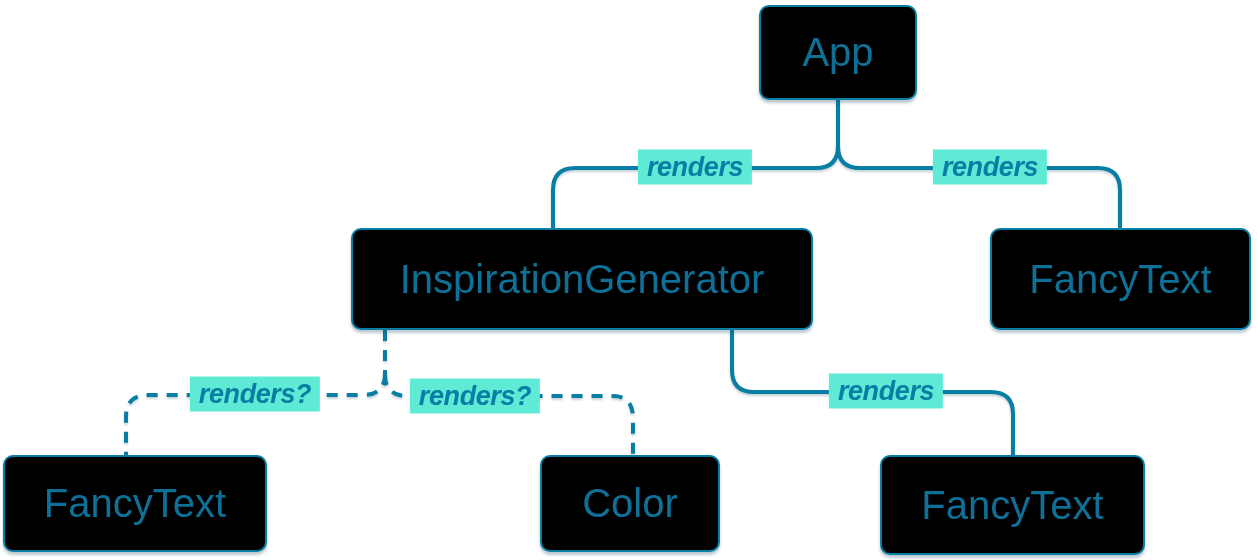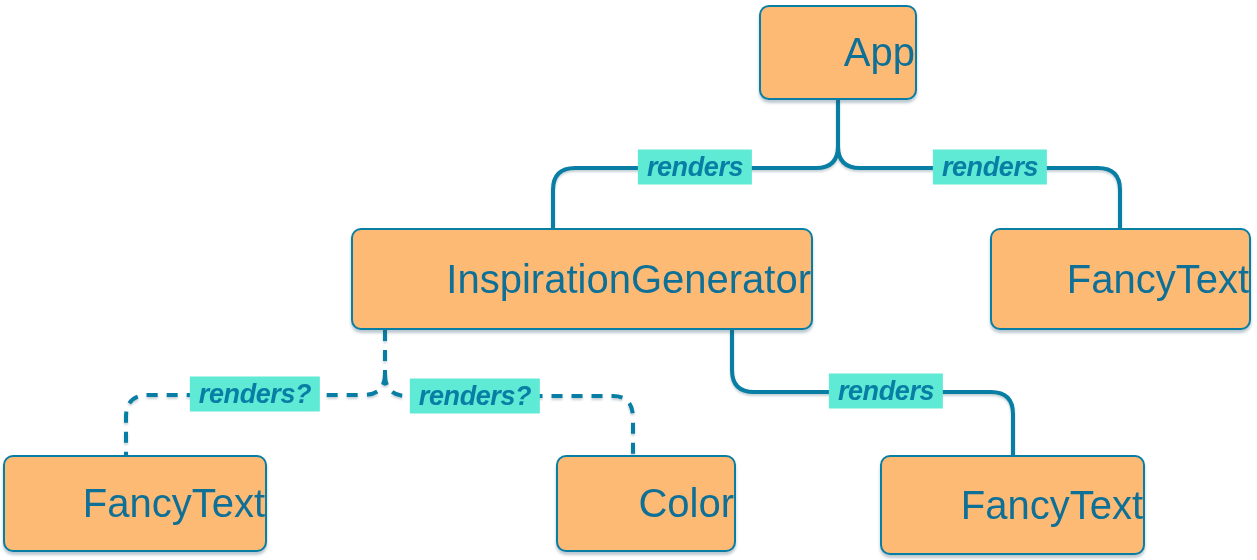--- a/index.html
+++ b/index.html
@@ -12,33 +12,33 @@
   }
   #edges{
     position:absolute;left:0;top:0;width:1257px;height:560px;z-index:1;
     filter:drop-shadow(0 2px 1px rgba(45,85,105,0.28));
   }
   .edge{fill:none;stroke:#087ea4;stroke-width:4;stroke-linecap:butt;stroke-linejoin:round;}
   .edge.dashed{stroke-dasharray:11 9;}
   .node{
     position:absolute;z-index:2;
     box-sizing:border-box;
-    background:#fdba74;
+    background:#000000;
     border:2.5px solid #087ea4;
     border-radius:10px;
     box-shadow:0 3px 3px rgba(45,85,108,0.32);
-    display:flex;align-items:center;justify-content:flex-end;
+    display:flex;align-items:center;justify-content:center;
     font-size:40px;font-weight:400;color:#0f7097;
     white-space:nowrap;
   }
   #node-app            {left:759px;top:5px;  width:158px;height:95px;}
   #node-inspiration    {left:351px;top:228px;width:462px;height:102px;}
   #node-fancytext-top  {left:990px;top:228px;width:261px;height:102px;}
   #node-fancytext-bottom{left:3px; top:455px;width:264px;height:97px;}
-  #node-color          {left:540px;top:455px;width:180px;height:97px;margin-left:16px;}
+  #node-color          {left:540px;top:455px;width:180px;height:97px;}
   #node-copyright      {left:880px;top:455px;width:265px;height:100px;}
   .edge-label{
     position:absolute;z-index:3;
     transform:translate(-50%,-50%);
     background:#5eead4;
     padding:2px 9px;
     font-size:27px;font-weight:700;color:#087ea4;
     letter-spacing:-0.4px;
     white-space:nowrap;
     font-style:italic;

